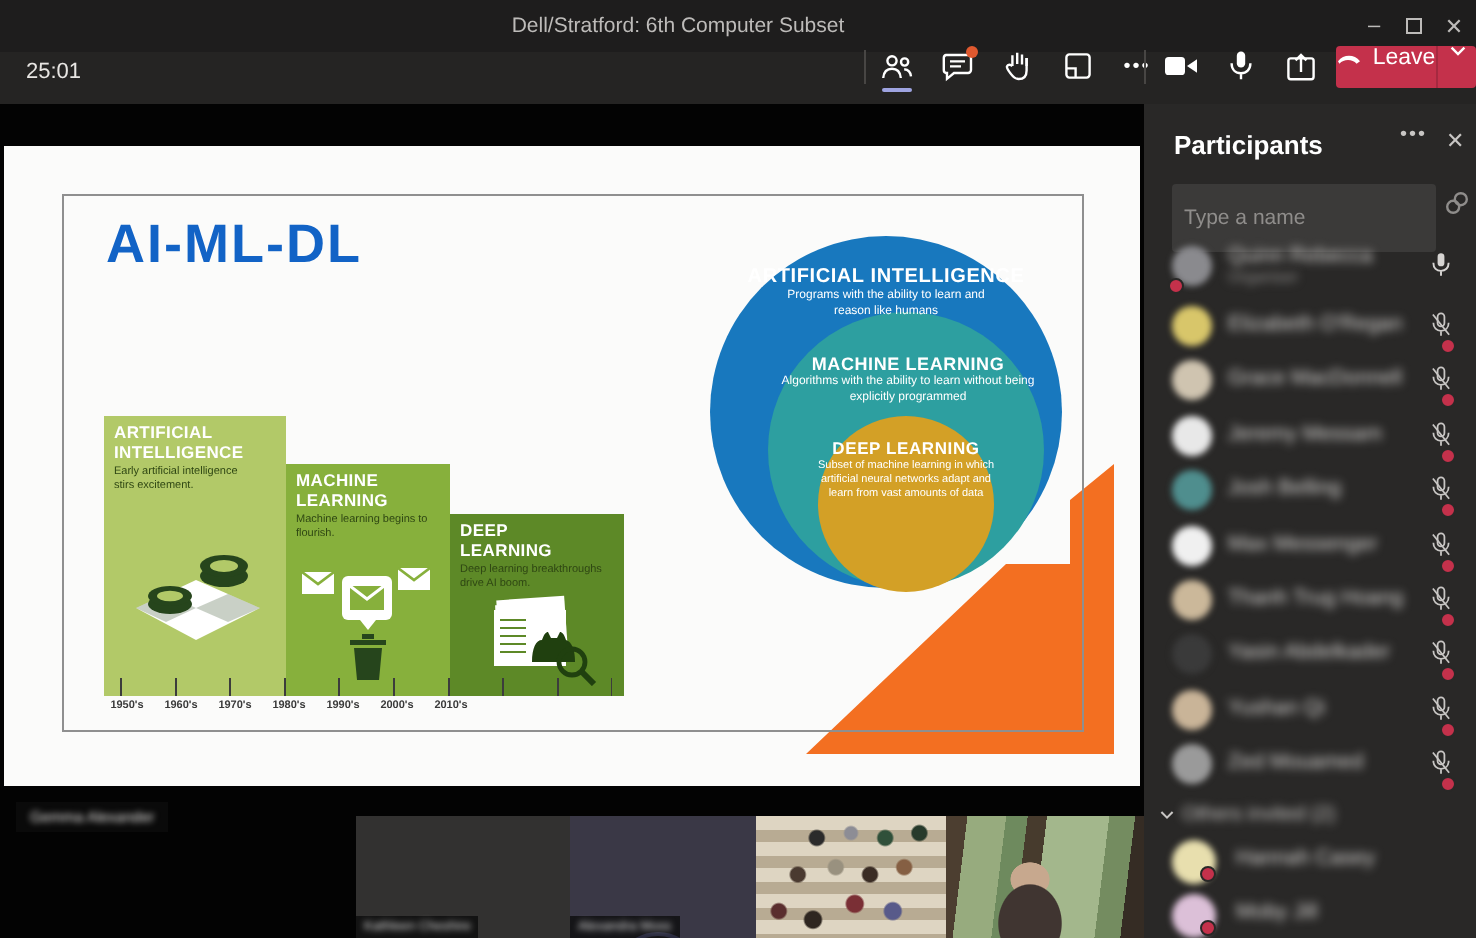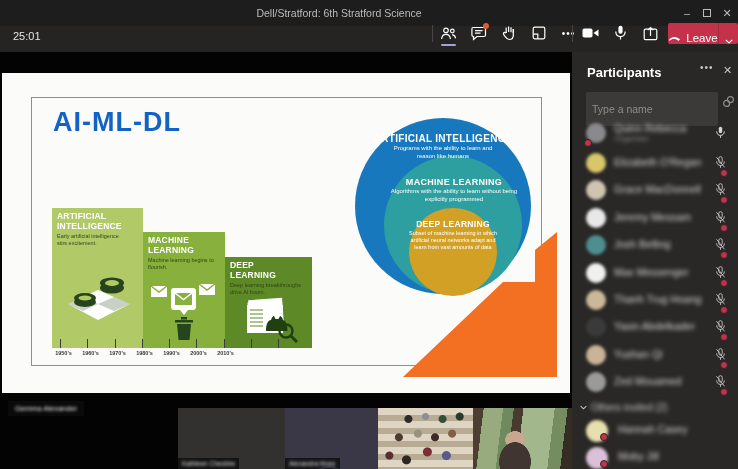--- a/index.html
+++ b/index.html
@@ -22,21 +22,21 @@
   .req-btn { position:absolute; left:333px; top:22px; width:79px; height:21px; background:transparent;
     border:1px solid #8a8886; border-radius:3px; color:#ffffff; font-size:11px; text-align:center;
     line-height:19px; }
   .tb-divider { position:absolute; top:25px; width:1px; height:17px; background:#484644; }
   .icon-row { position:absolute; top:22px; height:22px; display:flex; align-items:center; gap:13px; }
   .icon-row .tbi { position:relative; width:17px; height:17px; display:flex; align-items:center; justify-content:center; }
   .active-underline { position:absolute; left:1px; bottom:-4px; width:15px; height:2px; background:#9ea3e0; border-radius:1px; }
   .notif-dot { position:absolute; right:-2px; top:-2px; width:6px; height:6px; border-radius:50%; background:#e0592f; }
   .dots { color:#fff; font-size:10px; letter-spacing:1px; }
   .leave-btn { position:absolute; left:668px; top:23px; width:70px; height:21px; background:#c4314b;
-    border-radius:2px; display:flex; align-items:flex-end; color:#fff; }
+    border-radius:2px; display:flex; align-items:flex-start; color:#fff; }
   .leave-main { flex:1; display:flex; align-items:center; justify-content:center; gap:5px; font-size:11.5px; }
   .leave-sep { width:1px; height:21px; background:#a52940; }
   .leave-chev { width:19px; display:flex; align-items:center; justify-content:center; }
 
   
   .stage { position:absolute; left:0; top:52px; width:572px; height:446px; background:#030303; }
   .screen { position:absolute; left:2px; top:21px; width:568px; height:320px; background:#fbfbfa; overflow:hidden; }
   .slide-border { position:absolute; left:29px; top:24px; width:511px; height:269px;
     border:1px solid #8f8f8f; z-index:6; }
   .slide-title { position:absolute; left:51px; top:34px; font-size:27px; font-weight:bold;
@@ -93,21 +93,21 @@
   .sec-hdr { position:absolute; left:8px; top:350px; color:#c8c6c4; font-size:10px; display:flex; gap:4px; align-items:center; }
   .redacted { filter:blur(2.3px); }
   .redacted-sm { filter:blur(1.6px); }
 </style>
 </head>
 <body>
 
 <div id="app">
 
   <div class="titlebar">
-    <div class="title">Dell/Stratford: 6th Stratford Science</div>
+    <div class="title">Dell/Stratford: 6th Computer Subset</div>
     <div class="win-ctrl wc-min">–</div>
     <div class="win-ctrl wc-max">
         <i></i>
       </div>
     <div class="win-ctrl wc-close">✕</div>
   </div>
 
   <div class="toolbar"></div>
   <div class="timer">25:01</div>
 

